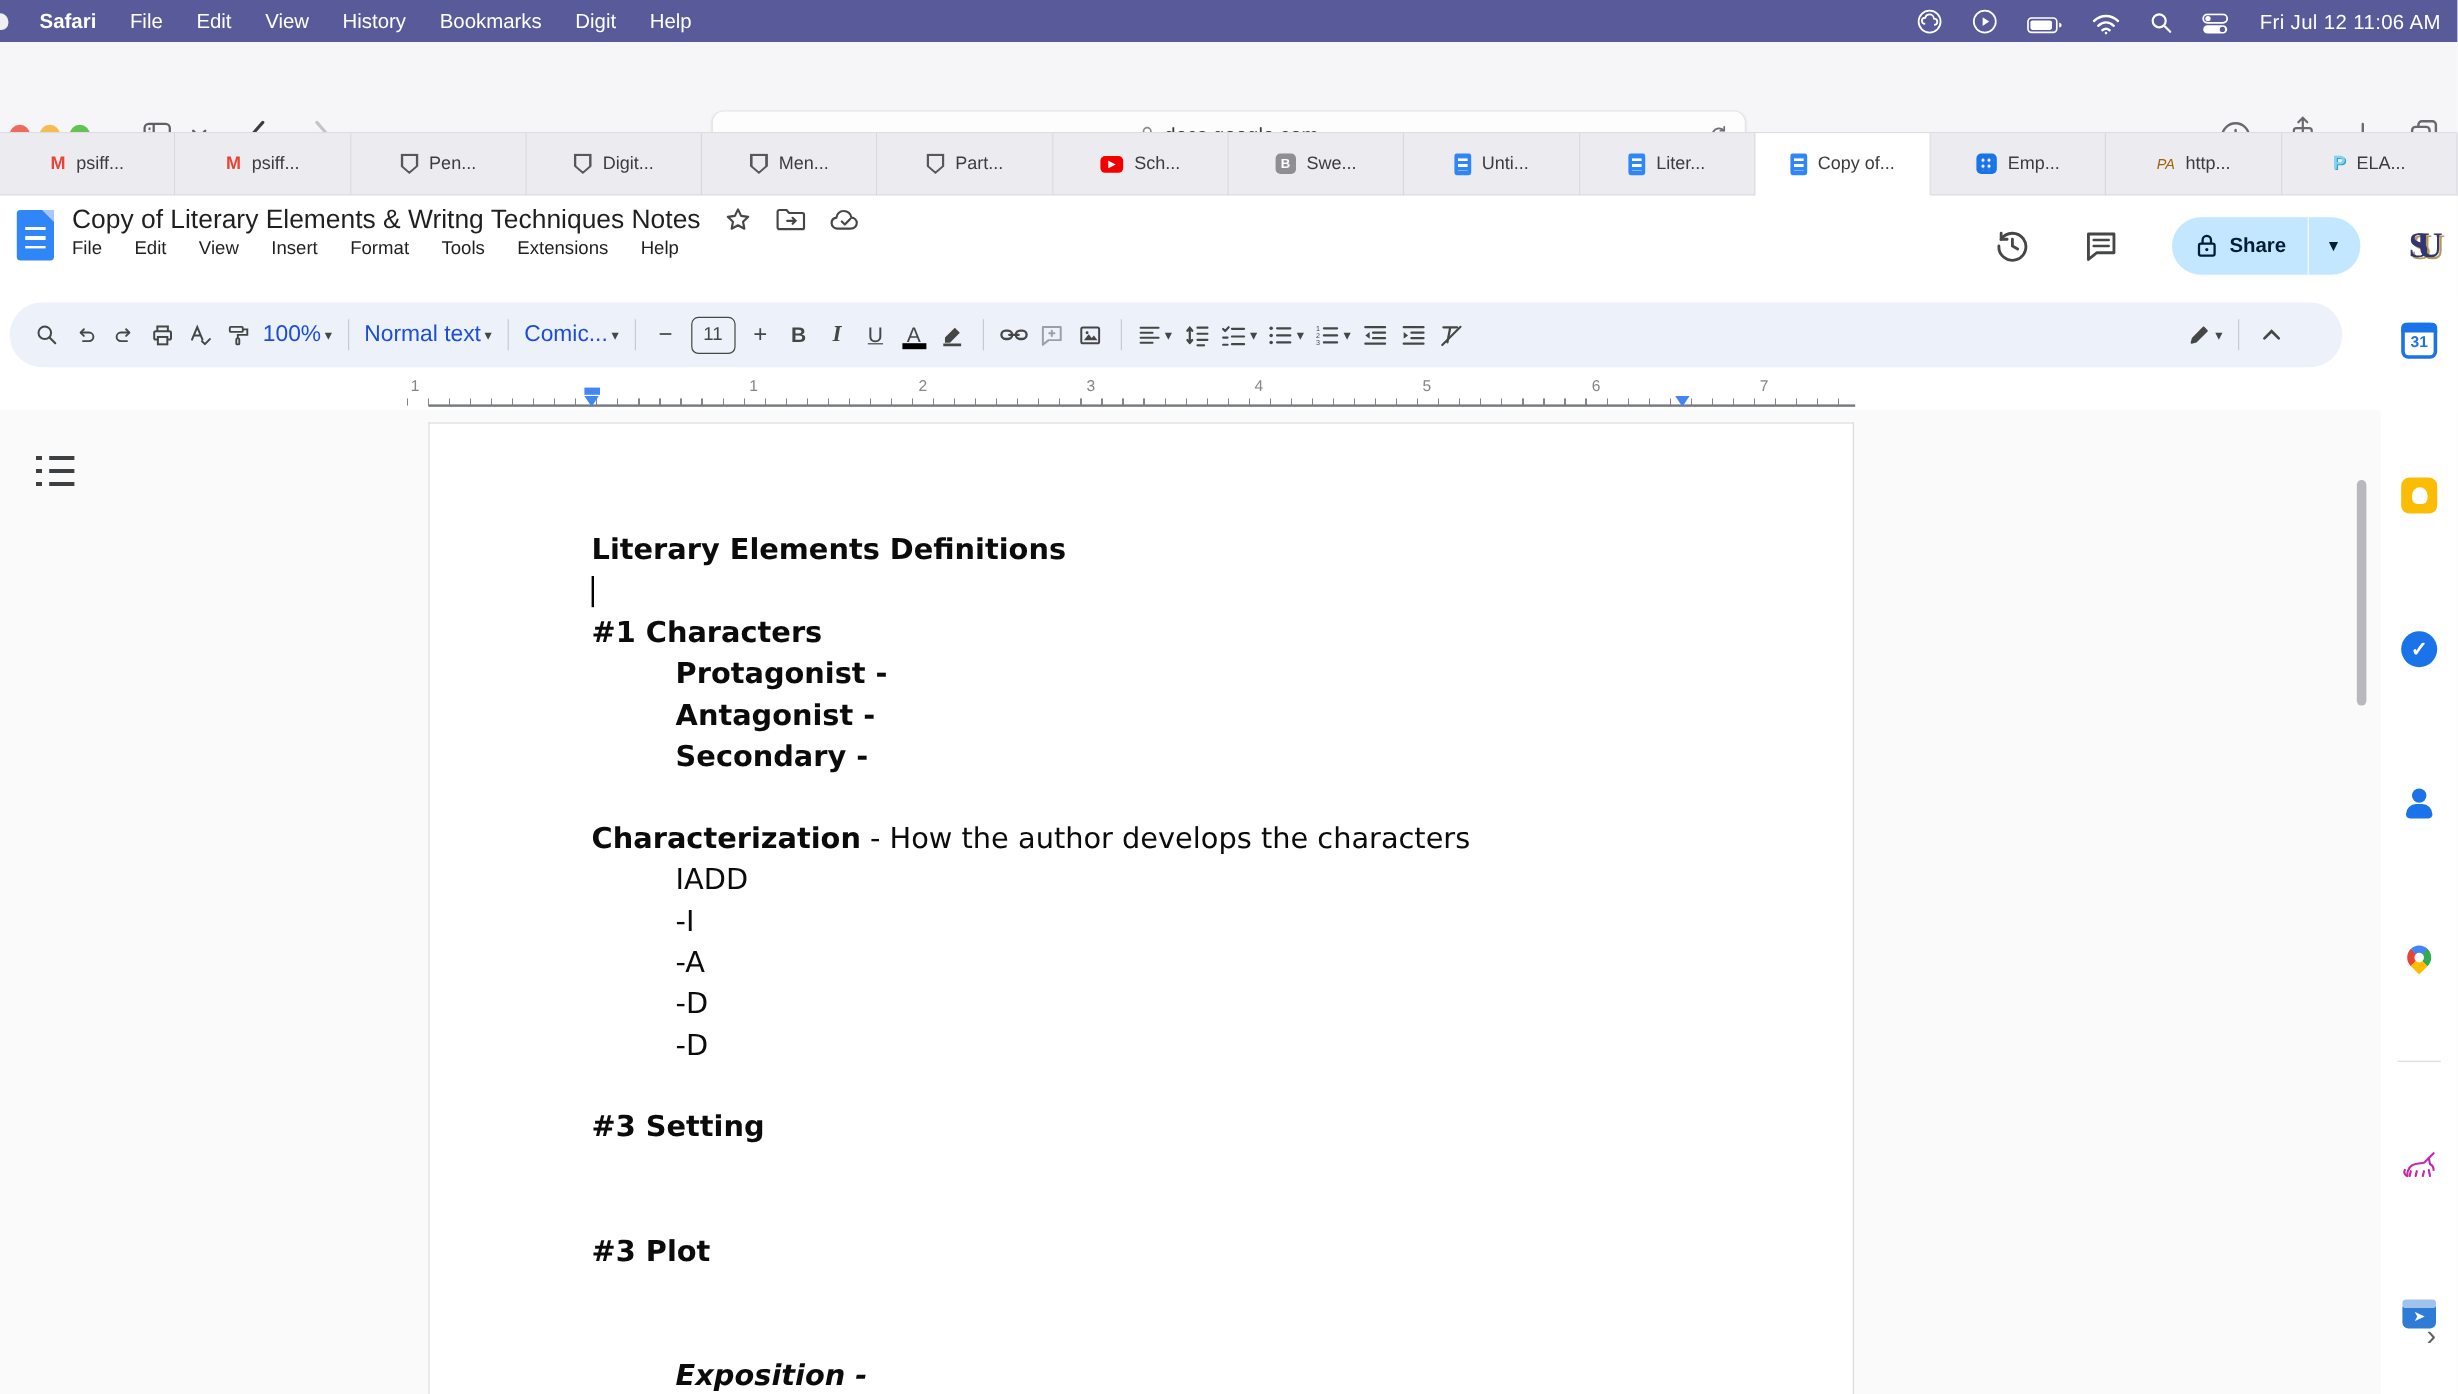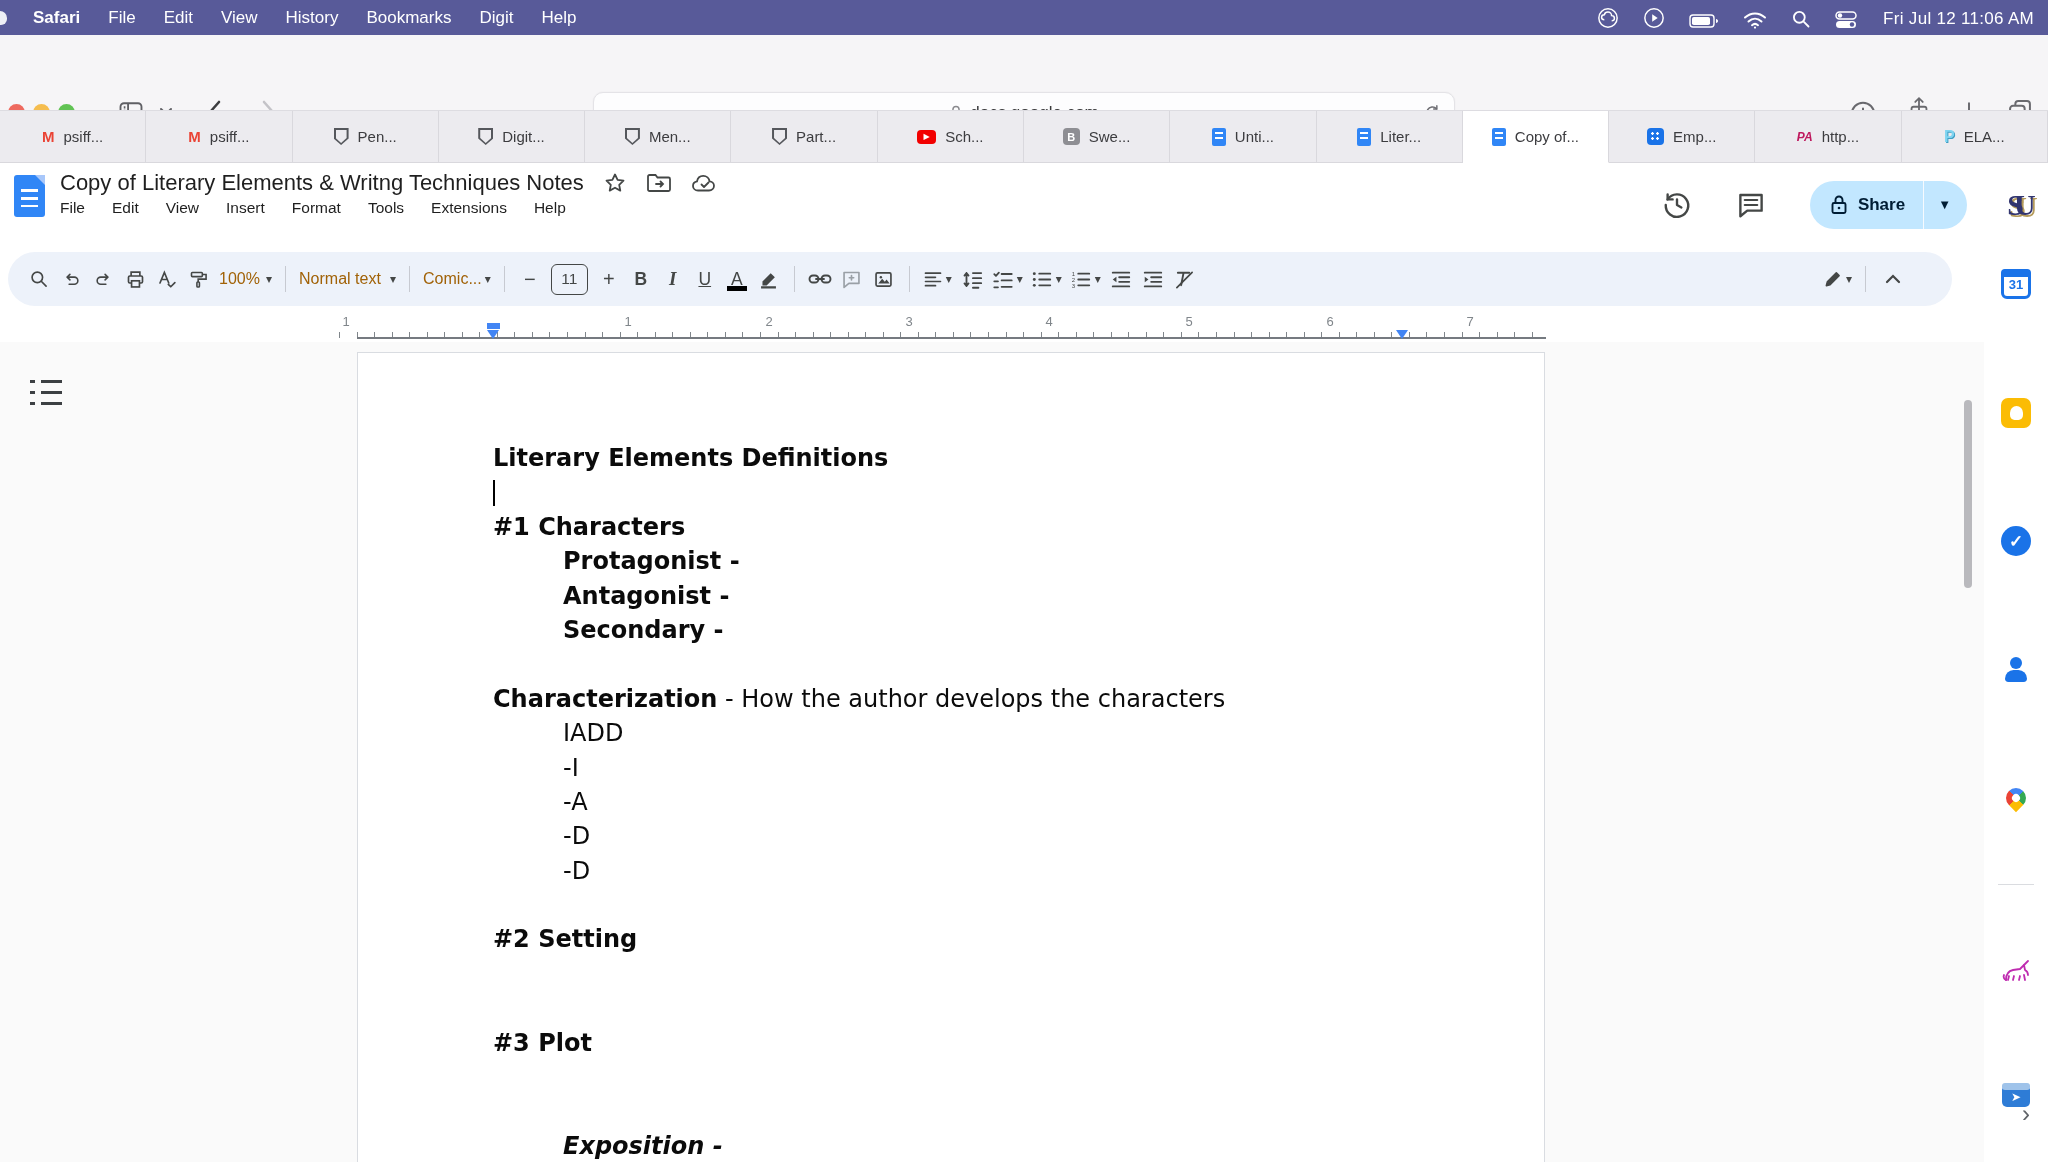--- a/index.html
+++ b/index.html
@@ -34,21 +34,21 @@
   .tabicon { display:inline-flex; align-items:center; justify-content:center; flex:0 0 auto; position:relative; }
   .ti-gmail { color:#ea4335; font-weight:bold; font-size:15px; }
   .ti-shield { width:15px; height:17px; background:#55575c; clip-path:polygon(0 0,100% 0,100% 62%,50% 100%,0 62%); }
   .ti-shield::after { content:""; position:absolute; inset:2px; background:#ecebef; clip-path:polygon(0 0,100% 0,100% 62%,50% 100%,0 62%); }
   .ti-youtube { width:19px; height:14px; background:#f20000; border-radius:4px; color:#fff; font-size:8px; }
   .ti-bsq { width:17px; height:17px; background:#8e8e93; border-radius:4px; color:#fff; font-weight:bold; font-size:11px; }
   .ti-docs { width:14px; height:18px; background:#3086f6; border-radius:2px; }
   .ti-docs::after { content:""; position:absolute; inset:4px 3px; background:repeating-linear-gradient(to bottom,#fff 0 2px,transparent 2px 5px); }
   .ti-grid { width:17px; height:17px; background:#1a73e8; border-radius:4px; }
   .ti-grid::after { content:""; position:absolute; inset:3px; background-image:radial-gradient(#fff 1.1px,transparent 1.5px); background-size:5px 5px; }
-  .ti-pa { color:#be185d; font-weight:bold; font-style:italic; font-size:12px; }
+  .ti-pa { color:#a16207; font-weight:normal; font-style:italic; font-size:12px; }
   .ti-ela { color:#7fd4f0; font-weight:bold; font-size:16px; text-shadow:1px 1px 0 #3f9dc4; }
 
   
   #dheader { position:absolute; left:0; top:163px; width:2048px; height:83px; background:#fff; }
   #dlogo { position:absolute; left:14px; top:12px; width:31px; height:42px; background:#3086f6; border-radius:3px; }
   #dlogo::before { content:""; position:absolute; right:0; top:0; border-style:solid; border-width:0 10px 10px 0; border-color:transparent #a8c7fa transparent transparent; }
   #dlogo::after { content:""; position:absolute; left:7px; right:7px; top:14px; height:18px; background:repeating-linear-gradient(to bottom,#fff 0 3px,transparent 3px 8px); }
   #titleblock { margin-left:60px; padding-top:7px; }
   #titlerow { display:flex; align-items:center; gap:19px; }
   #doctitle { font-size:22px; color:#1f1f1f; }
@@ -62,21 +62,21 @@
   #sharebtn .sdiv { width:1px; height:48px; background:#f6fafe; margin:0 4px 0 18px; }
   #sharebtn .scaret { font-size:13px; padding:0 10px; }
   #avatar { width:47px; height:47px; margin-right:4px; display:flex; align-items:center; justify-content:center; font-family:"Liberation Serif",serif; font-weight:bold; font-size:30px; color:#32356f; text-shadow:2px 2px 0 #b49a5a; letter-spacing:-10px; padding-right:8px; }
 
   
   #dtoolbarrow { position:absolute; left:0; top:246px; width:2048px; height:66px; background:#fff; }
   #dtoolbar { position:absolute; left:8px; top:6px; right:96px; height:54px; background:#edf2fa; border-radius:27px; display:flex; align-items:center; padding:0 16px; gap:2px; color:#444746; }
   .tbtn { min-width:30px; height:38px; display:flex; align-items:center; justify-content:center; border-radius:6px; gap:3px; padding:0 3px; }
   .tsep { width:1px; height:26px; background:#c7cad1; margin:0 8px; }
   .caret { font-size:12px; color:#444746; }
-  .tbl { font-size:16px; color:#a16207; }
+  .tbl { font-size:19px; color:#1d4ed8; }
   #zoomsel .tbl{ min-width:44px; text-align:left; }
   #stylesel .tbl { min-width:88px; }
   #fontsel .tbl { min-width:56px; }
   #sizebox { width:37px; height:31px; border:1.5px solid #444746; border-radius:6px; display:flex; align-items:center; justify-content:center; font-size:15.5px; margin:0 4px; }
   .fmt { font-size:17.5px; font-weight:bold; width:16px; text-align:center; }
   .fmt.it { font-style:italic; font-family:"Liberation Serif",serif; font-size:19px; }
   .fmt.un { text-decoration:underline; font-weight:normal; }
   .fmt.col { position:relative; font-weight:normal; }
   .fmt.col::after { content:""; position:absolute; left:-2px; right:-2px; bottom:-1px; height:5px; background:#000; }
   #pencilgrp { margin-left:auto; }
@@ -586,21 +586,21 @@
           <div class="docline ind"><span class="lead">Antagonist -</span><span class="rest"></span></div>
           <div class="docline ind"><span class="lead">Secondary -</span><span class="rest"></span></div>
           <div class="docline"><span class="lead"></span><span class="rest"></span></div>
           <div class="docline"><span class="lead">Characterization</span><span class="rest"> - How the author develops the characters</span></div>
           <div class="docline ind"><span class="lead"></span><span class="rest">IADD</span></div>
           <div class="docline ind"><span class="lead"></span><span class="rest">-I</span></div>
           <div class="docline ind"><span class="lead"></span><span class="rest">-A</span></div>
           <div class="docline ind"><span class="lead"></span><span class="rest">-D</span></div>
           <div class="docline ind"><span class="lead"></span><span class="rest">-D</span></div>
           <div class="docline"><span class="lead"></span><span class="rest"></span></div>
-          <div class="docline"><span class="lead">#2 Setting</span><span class="rest"></span></div>
+          <div class="docline"><span class="lead">#3 Setting</span><span class="rest"></span></div>
           <div class="docline"><span class="lead"></span><span class="rest"></span></div>
           <div class="docline"><span class="lead"></span><span class="rest"></span></div>
           <div class="docline"><span class="lead">#3 Plot</span><span class="rest"></span></div>
           <div class="docline"><span class="lead"></span><span class="rest"></span></div>
           <div class="docline"><span class="lead"></span><span class="rest"></span></div>
           <div class="docline ind italic"><span class="lead">Exposition -</span><span class="rest"></span></div>
         </div>
     </div>
     <div id="vscroll"></div>
   </div>

